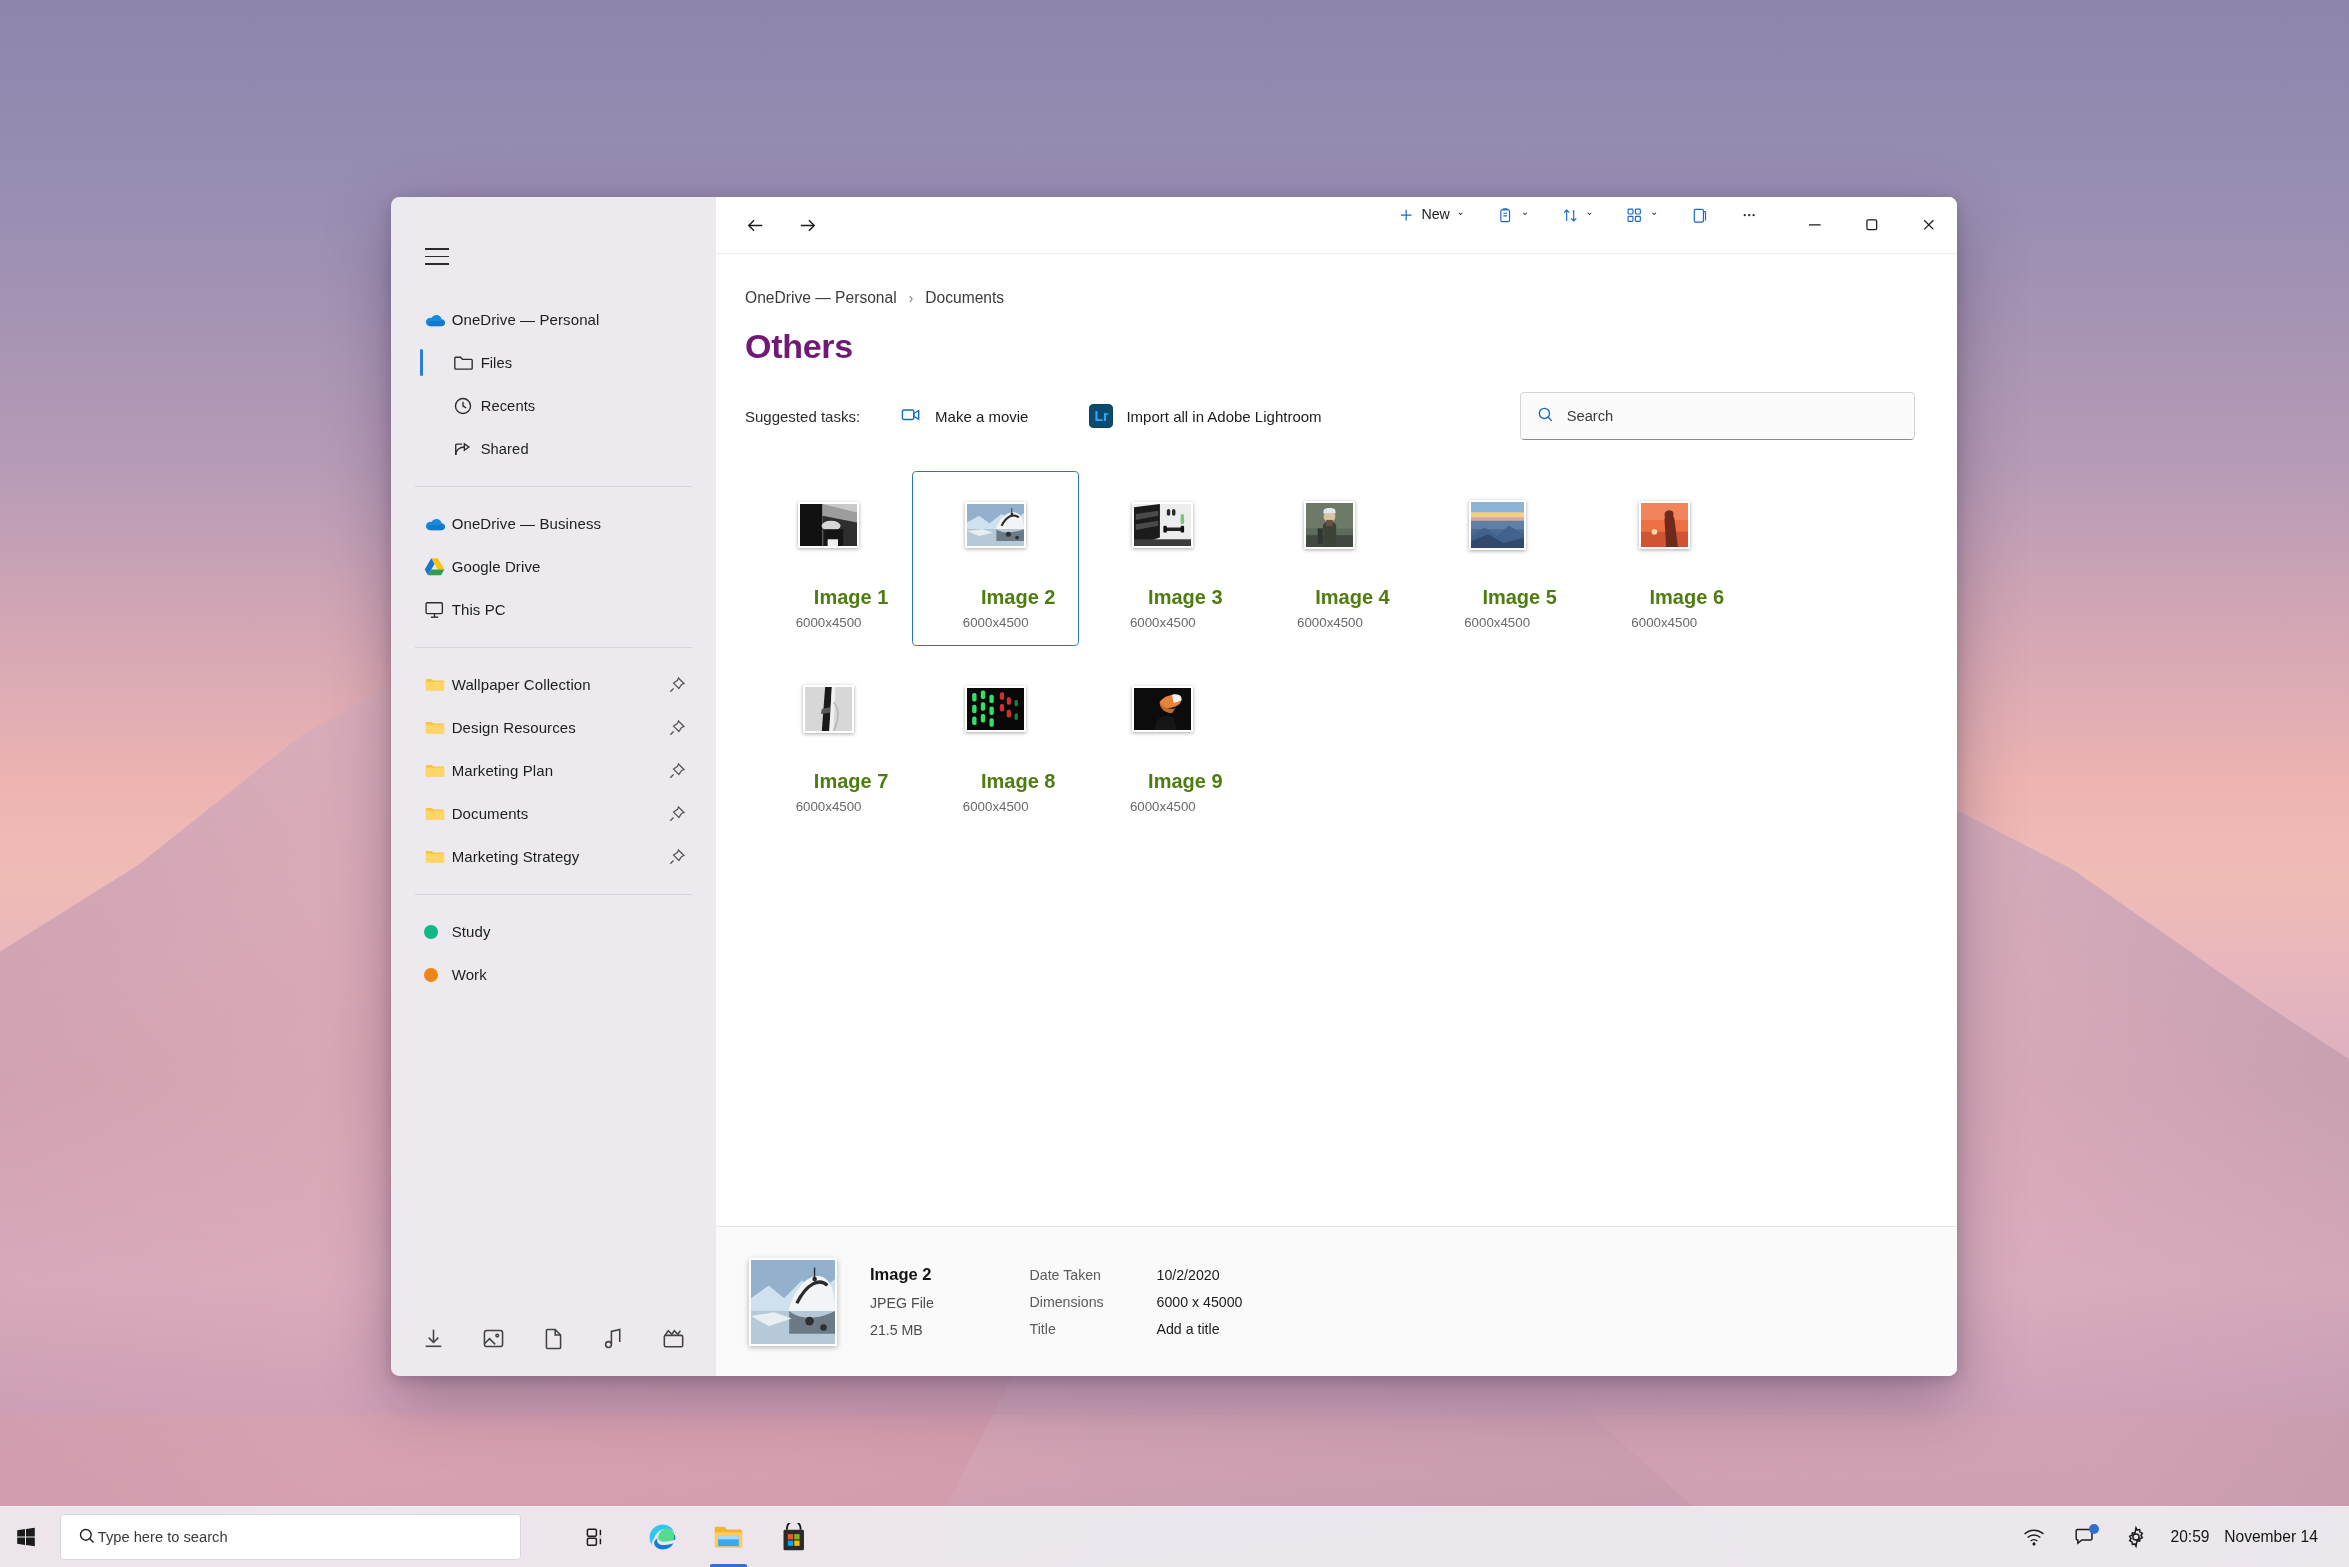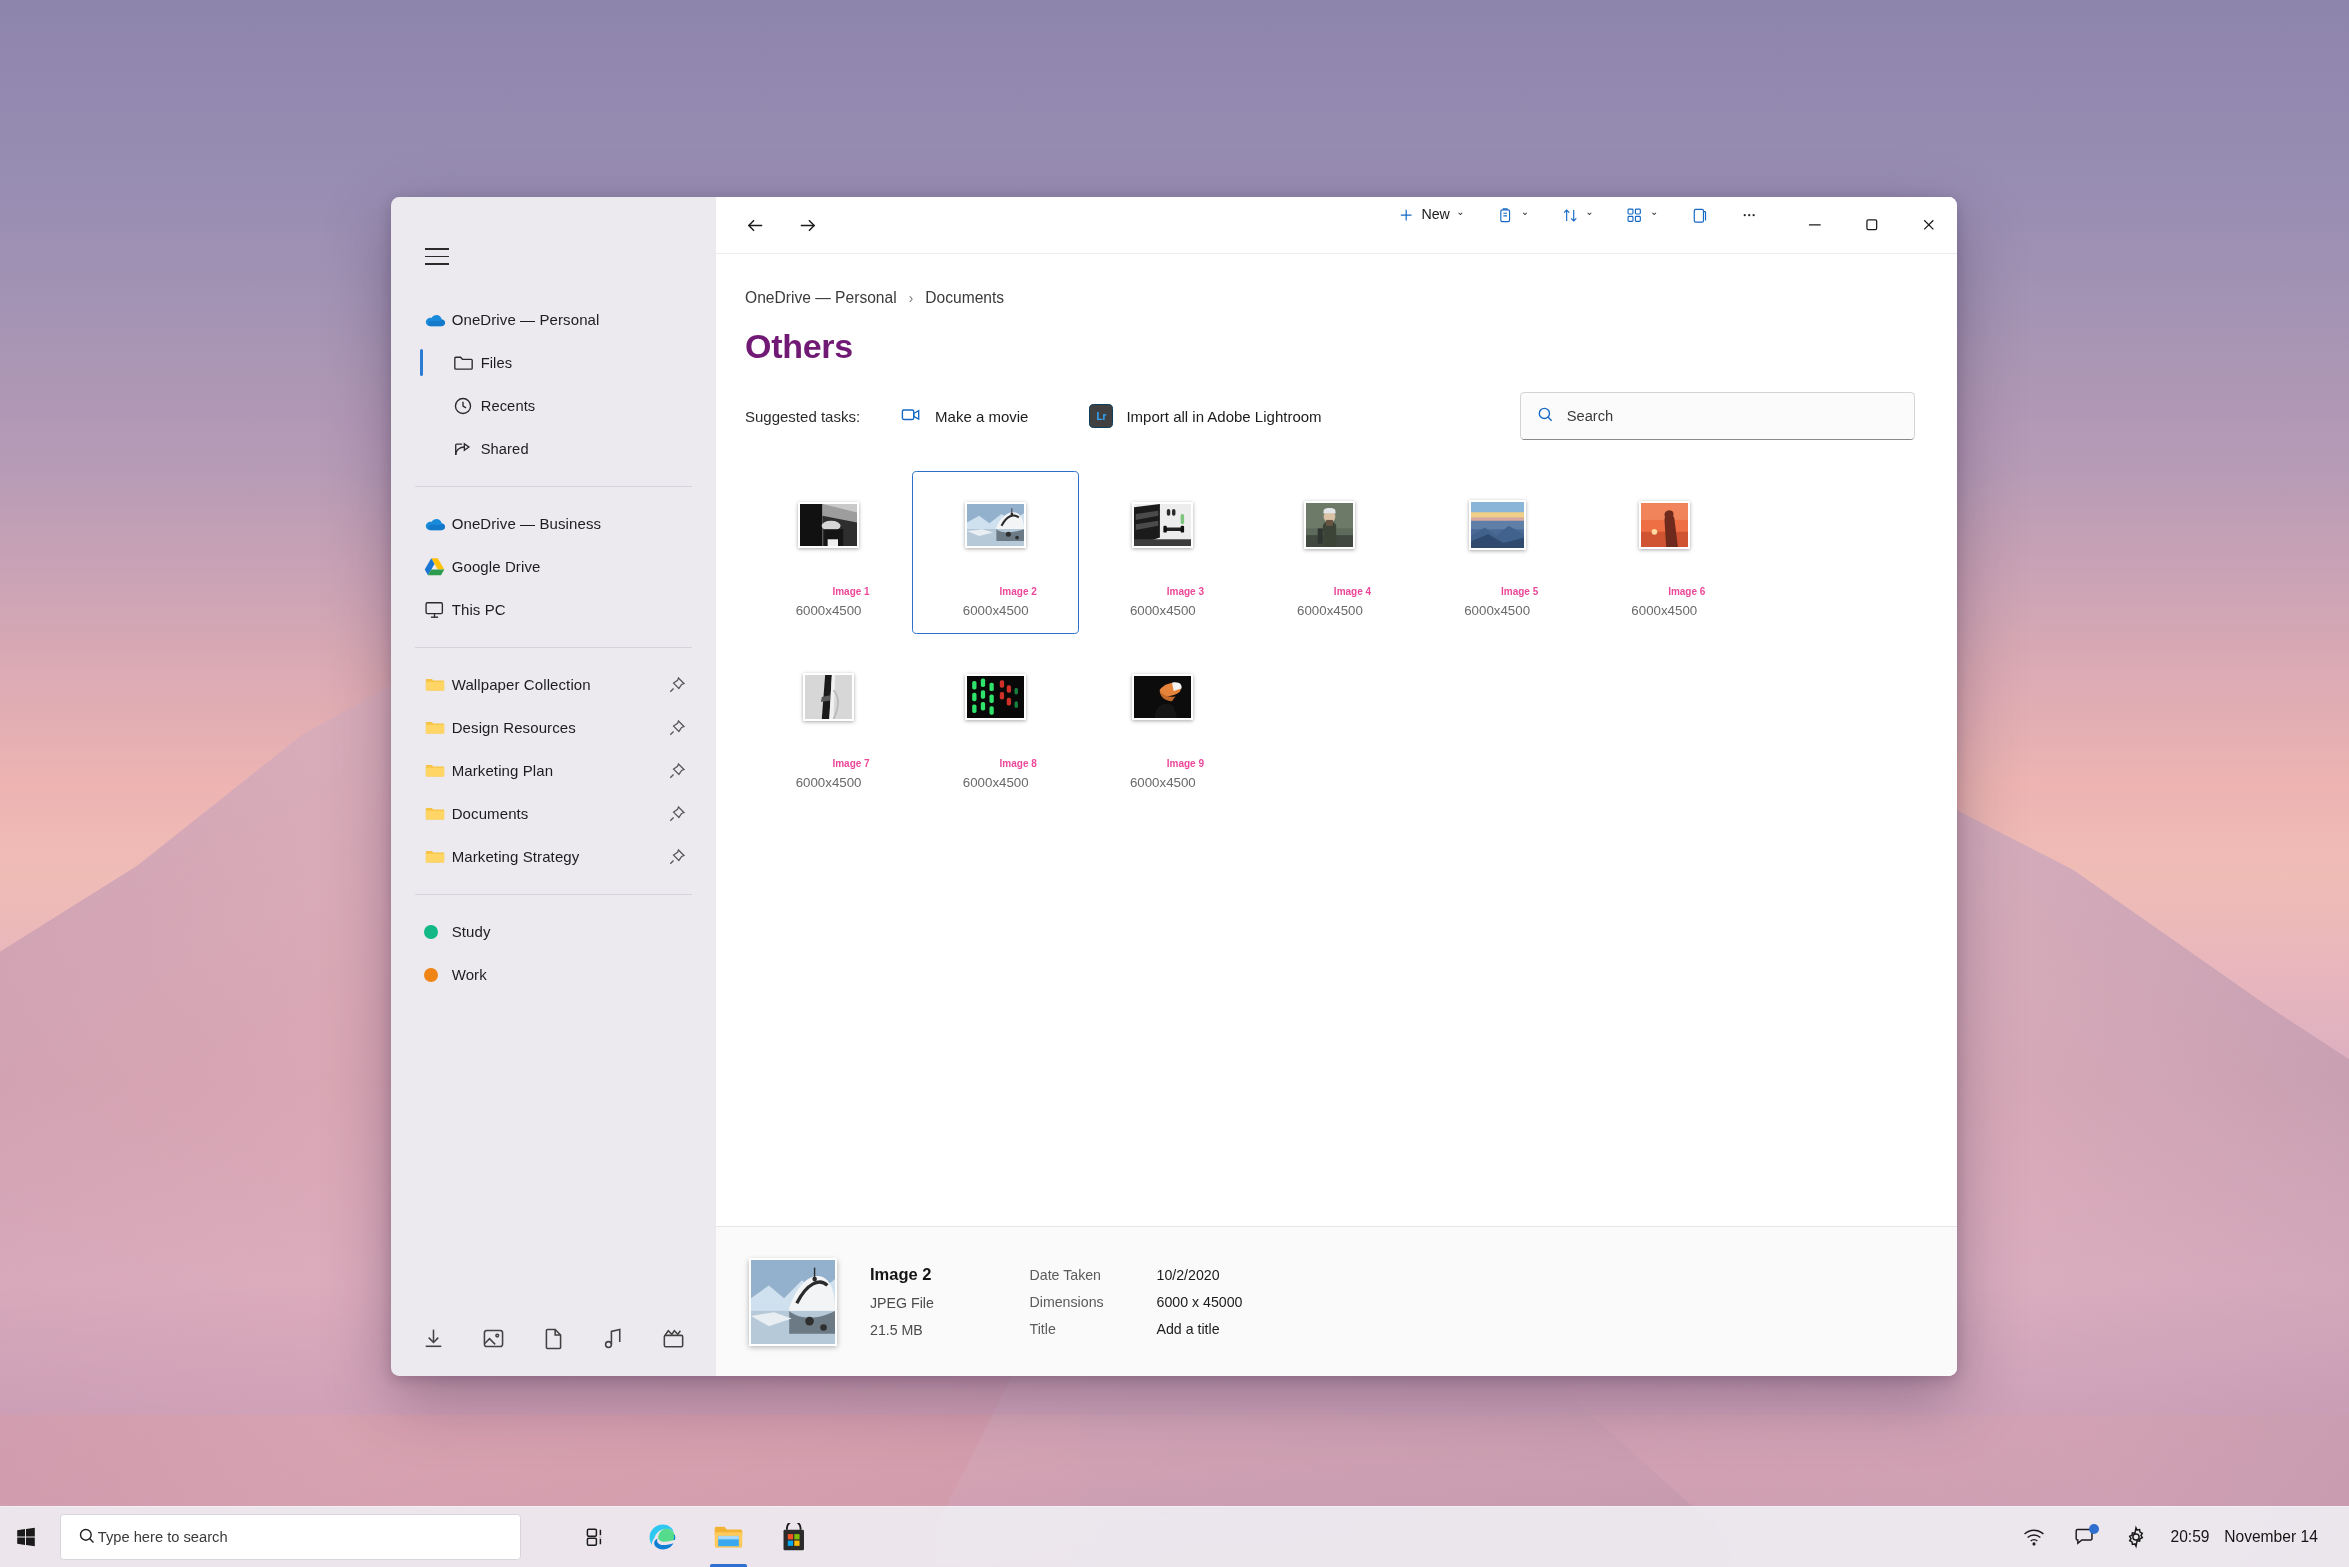--- a/index.html
+++ b/index.html
@@ -164,22 +164,22 @@
 
   #tasks { display: flex; align-items: center; margin-top: 26px; gap: 0; }
   #tasks .tlabel { font-size: 15px; color: #2c2c2c; margin-right: 29px; white-space: nowrap; }
   .task {
     display: flex; align-items: center; gap: 13px;
     height: 39px; padding: 0 11px; border-radius: 4.6px;
     cursor: pointer; font-size: 15px; color: #1c1c1c; white-space: nowrap;
   }
   .lr-badge {
     width: 24px; height: 24px; border-radius: 4.6px;
-    background: #404040; color: #31a8ff;
-    font-size: 10px; font-weight: bold;
+    background: #0c4a6e; color: #31a8ff;
+    font-size: 14px; font-weight: bold;
     display: flex; align-items: center; justify-content: center;
     border: 0.9px solid #0d3d5c;
   }
   #searchbox {
     margin-left: auto;
     width: 395px; height: 48px;
     border: 0.9px solid #d4d4d4; border-bottom: 0.9px solid #8a8a8a;
     border-radius: 4.6px; background: #fbfbfb;
     display: flex; align-items: center; gap: 12px;
     padding: 0 14.7px;
@@ -210,21 +210,21 @@
     display: flex; align-items: center; justify-content: center;
     margin-bottom: 16.5px;
   }
   .thumb {
     box-shadow: 0 0.9px 3.7px rgba(0,0,0,.34);
     border: 2.8px solid #fff;
     background: #cfcfcf;
     overflow: hidden;
     position: relative;
   }
-  .cname { font-size: 10px; font-weight: bold; color: #ec4899; margin-left: 45px; }
+  .cname { font-size: 20px; font-weight: bold; color: #4d7c0f; margin-left: 45px; }
   .cdim { font-size: 13.3px; color: #6a6a6a; margin-top: 6.4px; }
 
   
   #details {
     height: 150px; flex: 0 0 150px;
     border-top: 0.9px solid #e6e6e6;
     background: #fafafa;
     display: flex; align-items: center;
     padding: 0 0 0 33px;
   }

